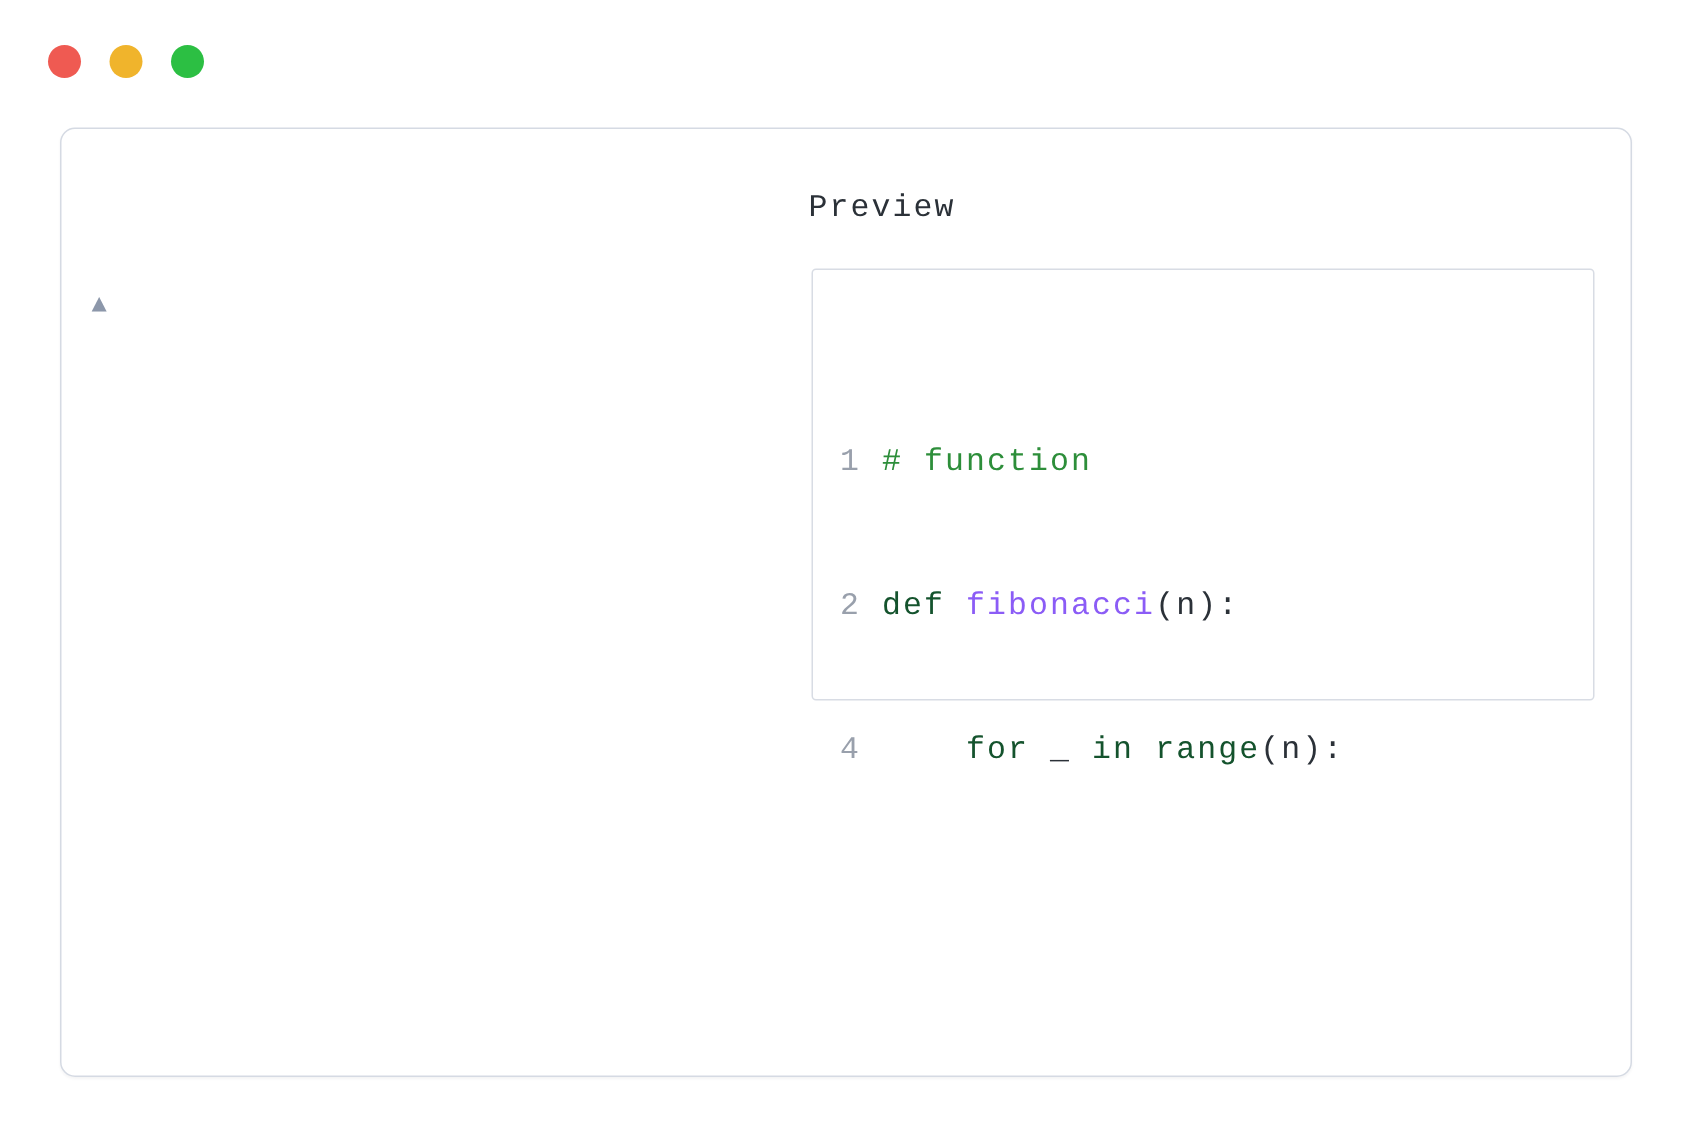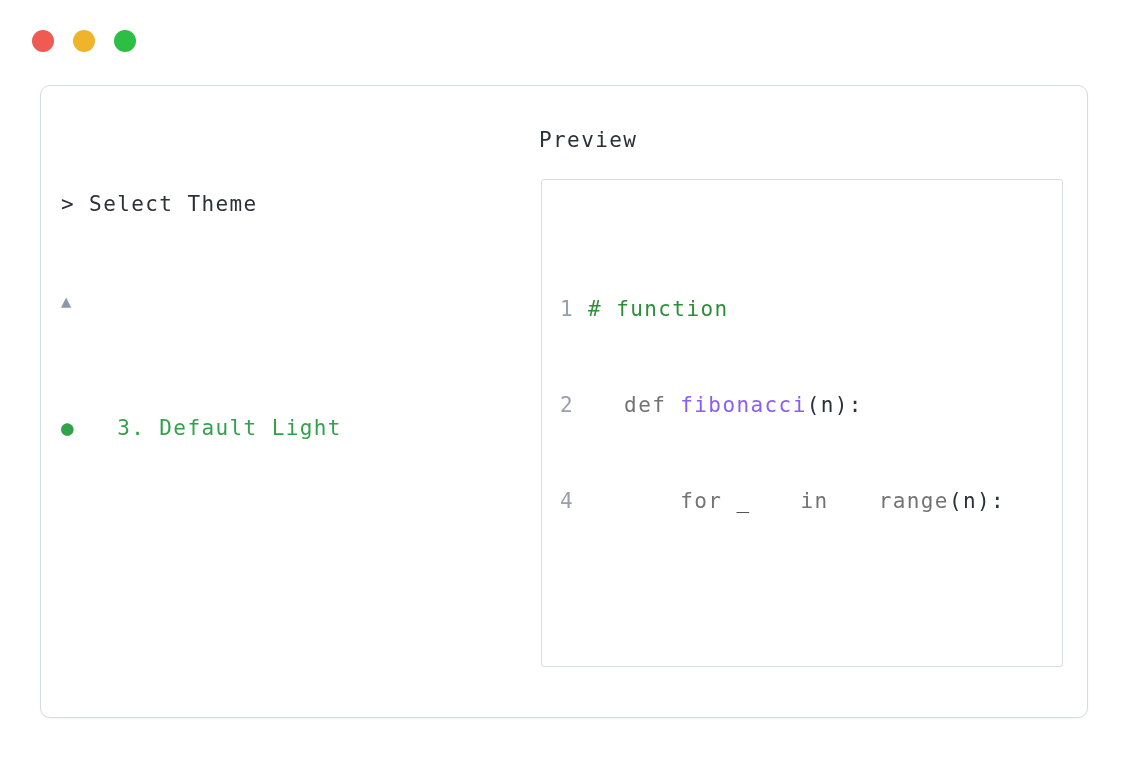--- a/index.html
+++ b/index.html
@@ -1,21 +1,21 @@
 <!DOCTYPE html>
 <html><head>
 <meta charset="utf-8">
 <style>
   * { box-sizing: border-box; }
   html,body { margin:0; padding:0; }
   body {
     width:1129px; height:757px; background:#ffffff; overflow:hidden; position:relative;
     font-family:"DejaVu Sans Mono", monospace;
   }
-  .mono { font-size:21px; line-height:32px; letter-spacing:1.4px; white-space:pre; color:#2b3138; }
+  .mono { font-size:21px; line-height:32px; letter-spacing:1.4px; white-space:pre; color:#2b3138;font-family:Liberation Mono, monospace; }
 
   
   .dots { position:absolute; left:32px; top:30px; display:flex; gap:19px; }
   .dot { width:22px; height:22px; border-radius:50%; }
 
   
   .panel {
     position:absolute; left:40px; top:85px; width:1048px; height:633px;
     background:#ffffff; border:1.5px solid #d5dae3; border-radius:10px;
     box-shadow:0 1px 2px rgba(30,40,60,0.05);
@@ -27,47 +27,45 @@
   .prompt { color:#2b3138; }
   .arrow-up   { color:#8c97aa; font-size:17px; }
   .item { color:#2b3138; cursor:pointer; }
   .item .bullet  { color:#31a24a; }
   .item .variant { color:#a9b1c0; }
   .item.sel .num, .item.sel .name { color:#31a24a; }
 
   
   .preview-label { position:absolute; left:498px; top:38px; color:#2b3138; }
   .preview-box {
-    position:absolute; left:500px; top:93px; width:522px; height:488px;
+    position:absolute; left:500px; top:93px; width:522px; height:288px;
     border:1.5px solid #d8dce4; border-radius:3px; background:#ffffff;
   }
   .code { position:absolute; left:18px; top:49px; }
   .cl { height:32px; }
   .ln  { color:#99a0ac; }
   .pl  { color:#2b3138; }
   .com { color:#2d8e3a; }
-  .kw  { color:#737373;margin-left:36px; }
+  .kw  { color:#14532d; }
   .fn, .str { color:#8b5cf6; }
 </style>
 </head>
 <body>
 
 <div class="dots">
   <span class="dot" style="background:#ef5a52"></span>
   <span class="dot" style="background:#f0b42c"></span>
   <span class="dot" style="background:#2cbf43"></span>
 </div>
 
 <div class="panel">
 
   <div class="leftcol mono">
-    <div class="line prompt">&gt; Select Theme</div>
     <div class="line"><span class="arrow-up">▲</span></div>
 
-    <div class="line item sel"><span class="bullet">●</span><span class="num">   3. </span><span class="name">Default Light</span><span class="variant"></span></div>
     
     
     
     
     
     
     
     
 
     

